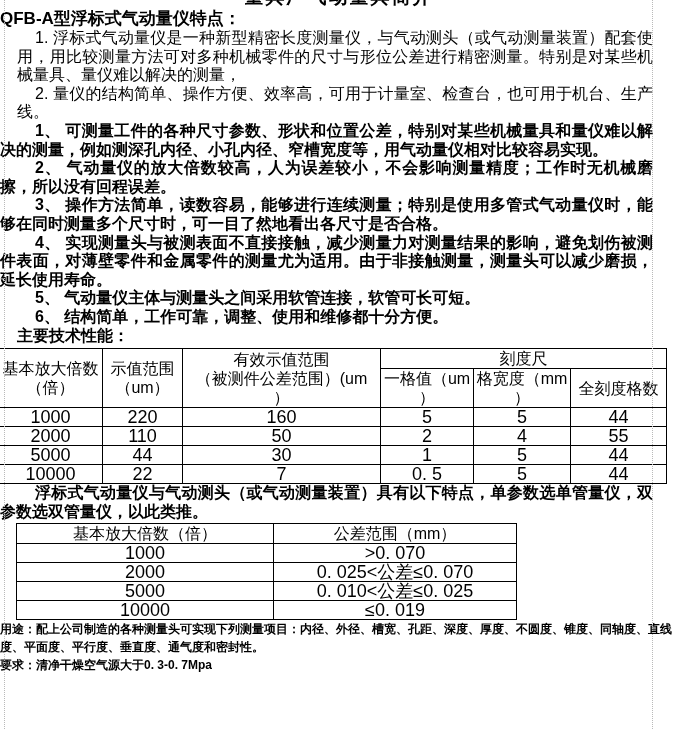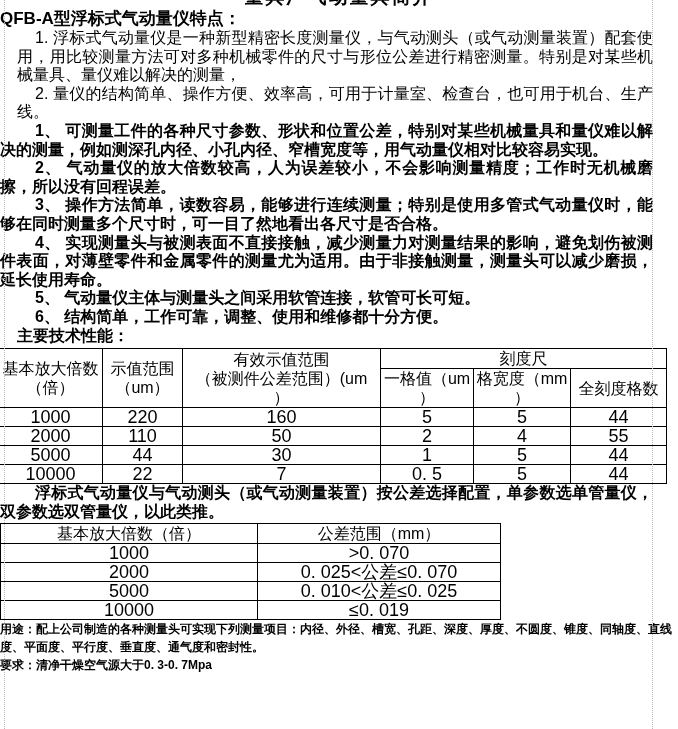--- a/index.html
+++ b/index.html
@@ -27,21 +27,21 @@
   .bold-line { font-weight: bold; margin-left: 17px; margin-right: 25px; }
   .feature { font-weight: bold; margin-right: 25px; text-indent: 35px; }
   .note { font-weight: bold; margin-right: 25px; text-indent: 35px; }
 
   table { border-collapse: collapse; table-layout: fixed; background: transparent; }
   th, td { border: 1px solid #000; text-align: center; font-weight: normal; padding: 0; }
   th { white-space: pre-line; font-size: 16px; line-height: 19px; vertical-align: middle; }
   td { font-size: 18px; height: 18px; line-height: 18px; }
 
   .t1 { width: 668px; margin-left: -2px; margin-top: 3px; }
-  .t2 { width: 500px; margin-left: 0; margin-top: 2px; }
+  .t2 { width: 500px; margin-left: 16px; margin-top: 2px; }
 
   .footer { font-weight: bold; font-size: 12px; line-height: 18px; margin-right: 6px; }
 </style>
 </head>
 <body>
 
 <div class="page">
   <div class="guide l"></div>
   <div class="guide r"></div>
 
@@ -121,21 +121,21 @@
         <td>10000</td>
         <td>22</td>
         <td>7</td>
         <td>0. 5</td>
         <td>5</td>
         <td>44</td>
       </tr>
     </tbody>
       </table>
 
-    <p class="note">浮标式气动量仪与气动测头（或气动测量装置）按公差选择配置，单参数选单管量仪，双参数选双管量仪，以此类推。</p>
+    <p class="note">浮标式气动量仪与气动测头（或气动测量装置）具有以下特点，单参数选单管量仪，双参数选双管量仪，以此类推。</p>
 
     <table class="t2">
       <colgroup>
         <col style="width:257px">
           <col style="width:243px">
       </colgroup>
       <tbody>
           <tr>
         <th>基本放大倍数（倍）</th>
         <th>公差范围（mm）</th>

